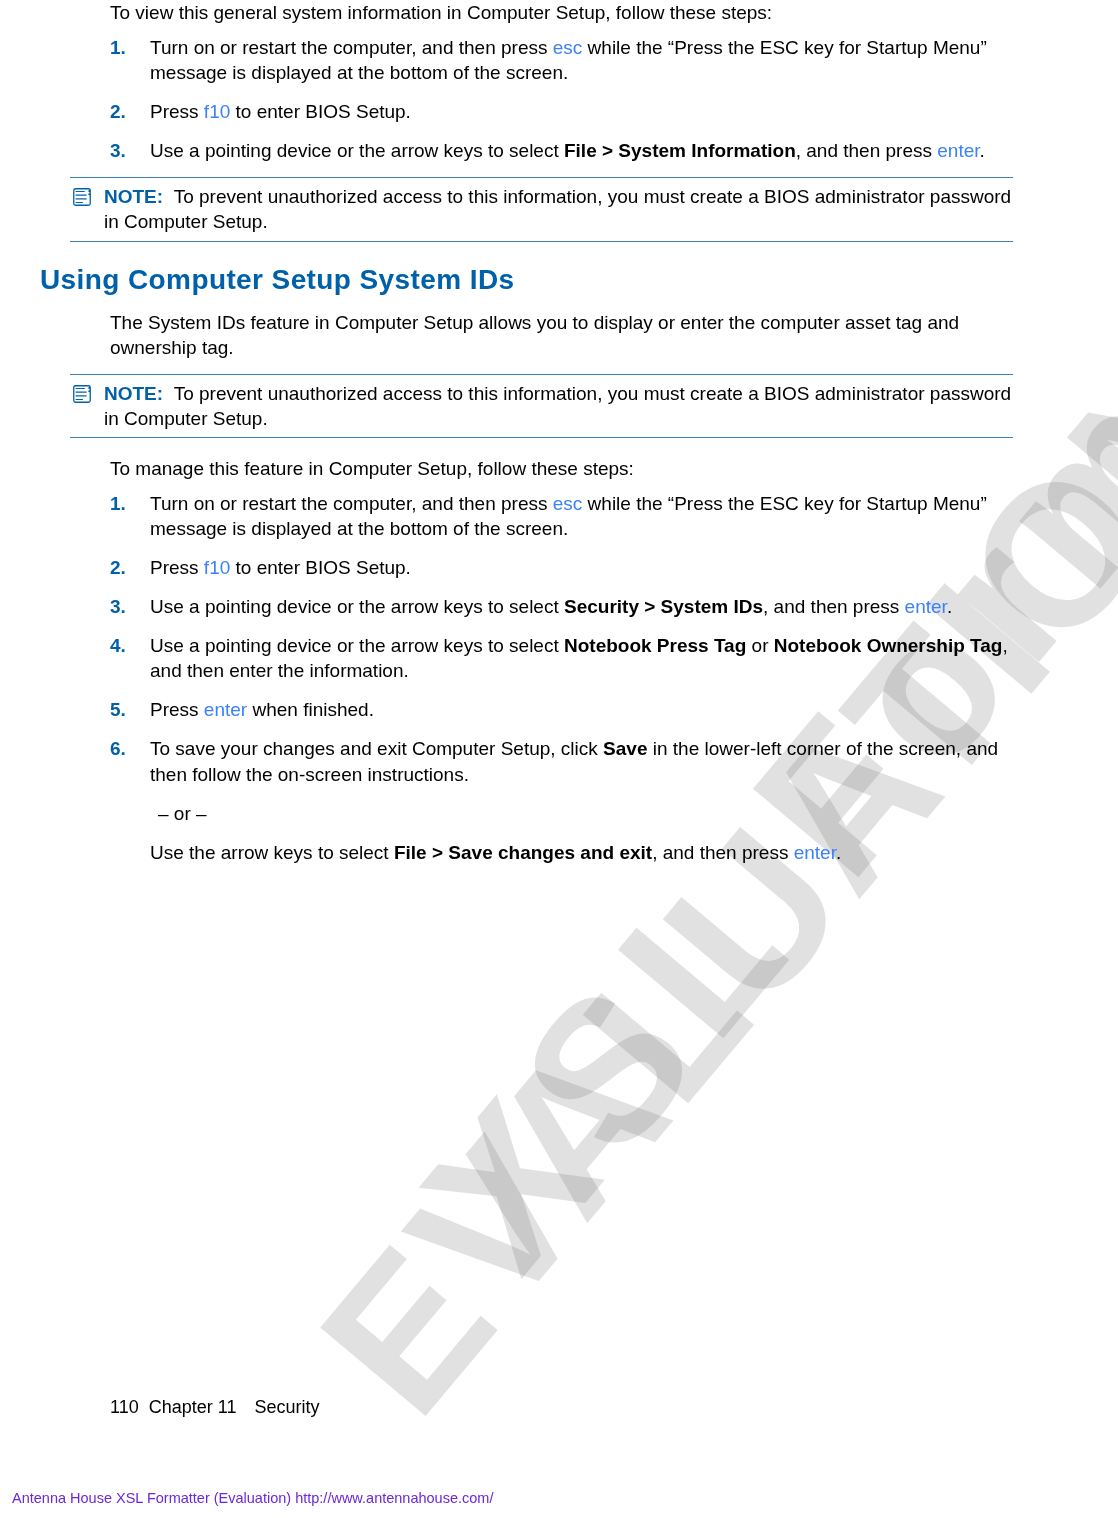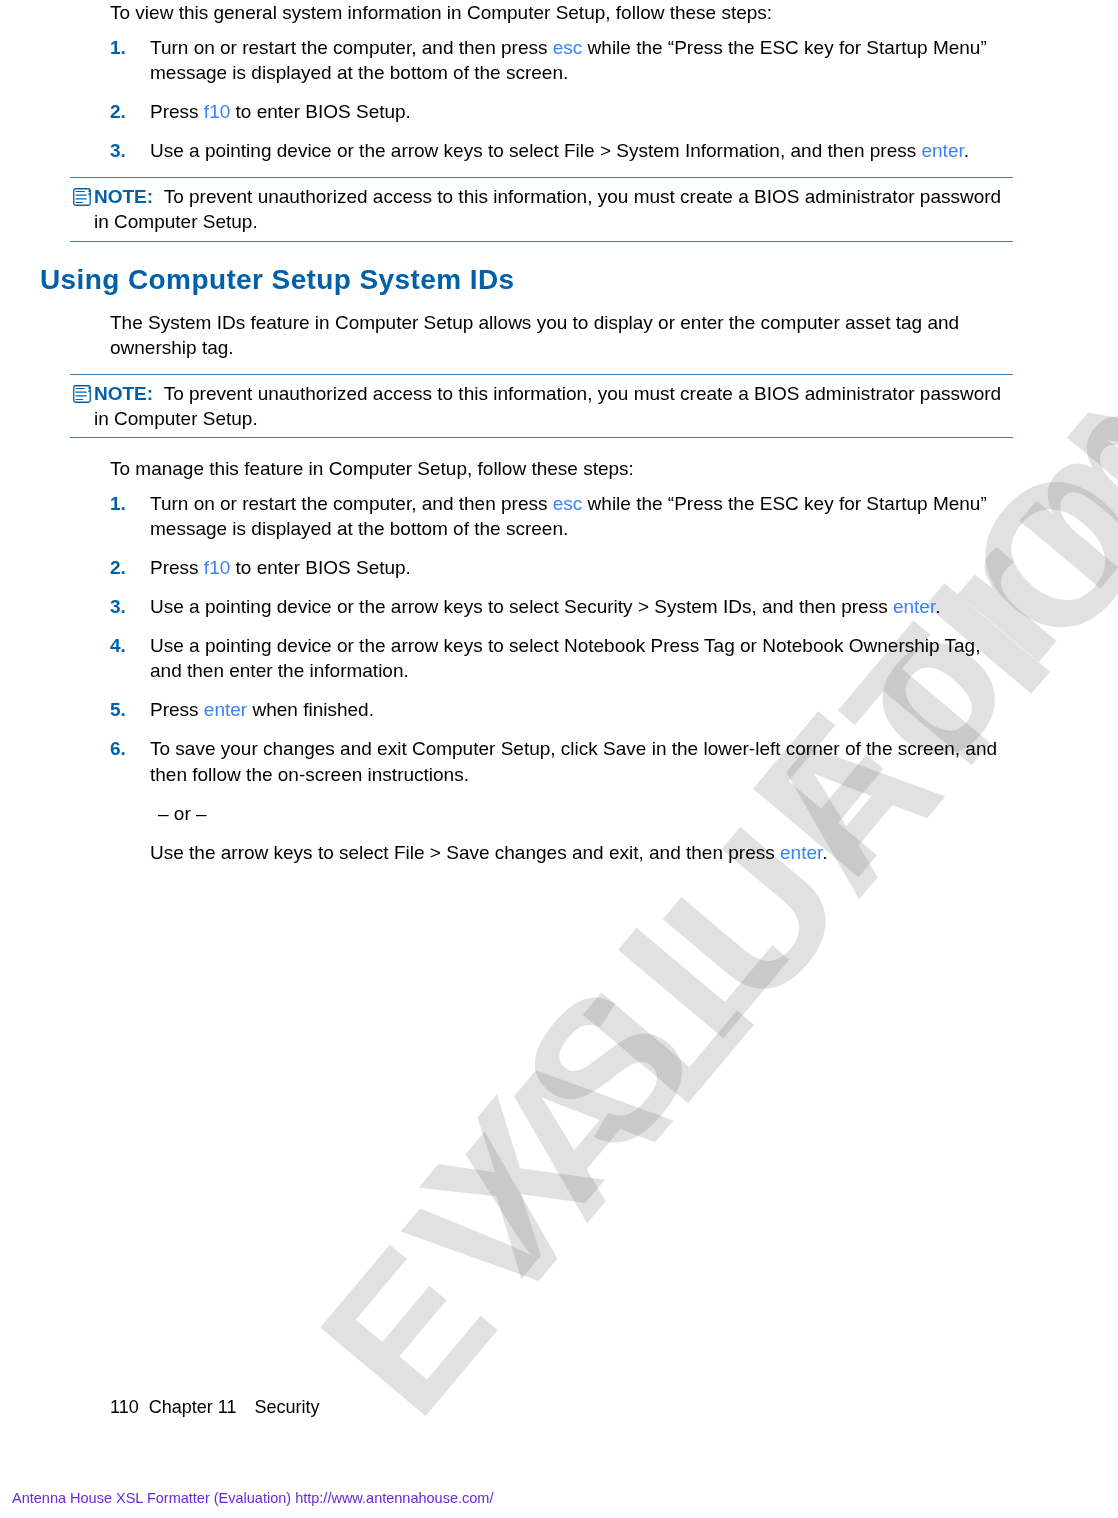--- a/index.html
+++ b/index.html
@@ -48,28 +48,29 @@
     line-height: 1.32;
   }
   ol > li .num {
     position: absolute;
     left: 0;
     top: 0;
     color: #0060a9;
     font-weight: 700;
   }
   .key { color: #3b82f6; }
-  .bold { font-weight: 400; }
+  .bold { font-weight: 700; }
   .note-box {
     border-top: 1px solid #3a7fb6;
     border-bottom: 1px solid #3a7fb6;
     margin: 14px 0 18px -40px;
     padding: 6px 0 6px 0;
     display: flex;
     align-items: flex-start;
+    gap: 10px;
   }
   .note-icon {
     flex: 0 0 24px;
     margin-top: 2px;
     margin-left: 0;
     display: flex;
     align-items: center;
     justify-content: center;
   }
   .note-body { font-size: 19px; line-height: 1.32; }

